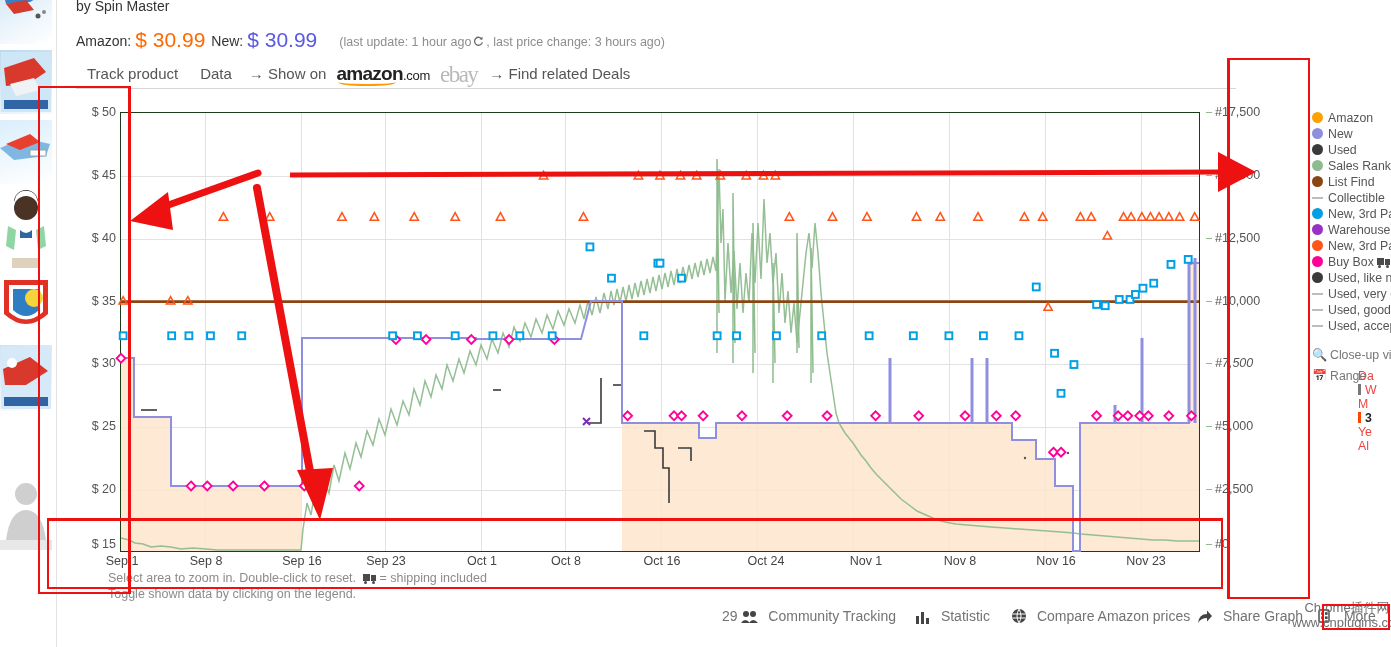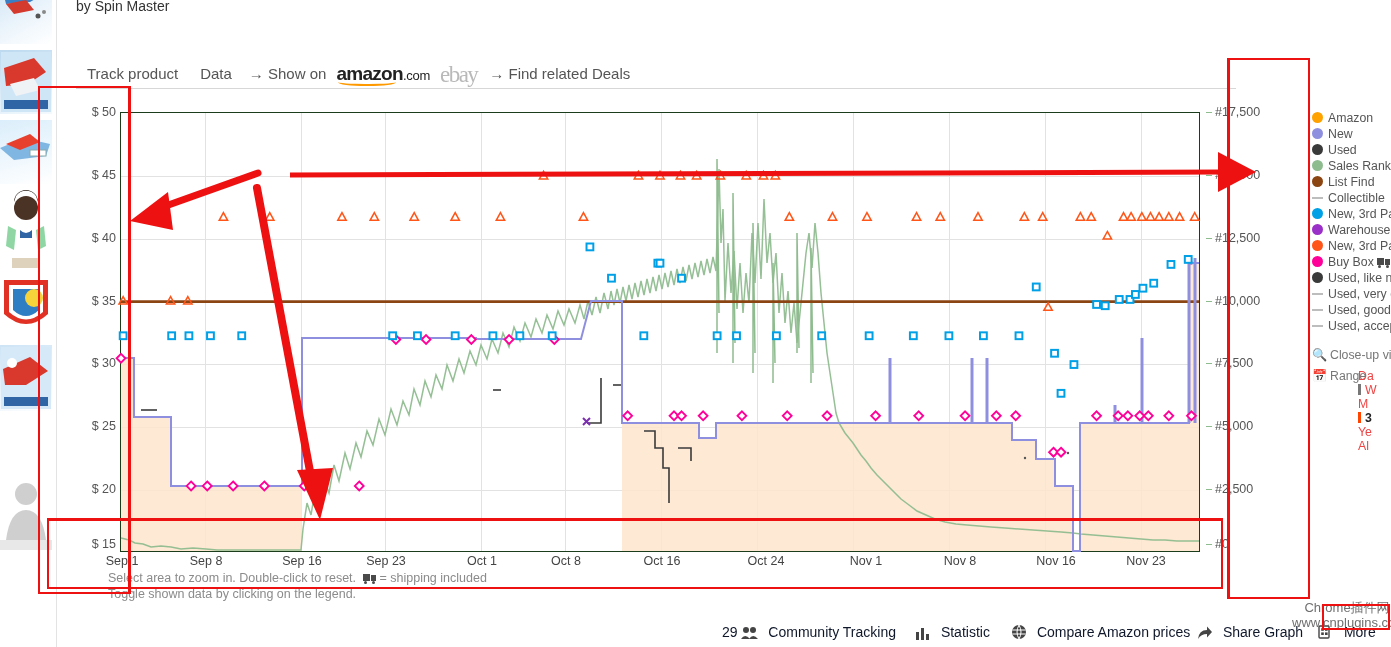--- a/index.html
+++ b/index.html
@@ -73,21 +73,21 @@
 
   .ctrl { position:absolute; left:1312px; font-size:12.3px; color:#777; white-space:nowrap; }
   .ctrl .gi { display:inline-block; width:14px; text-align:center; color:#444; margin-right:4px; font-weight:bold;}
   .rangeopt { position:absolute; left:1358px; font-size:12.3px; color:#ef4444; white-space:nowrap; }
   .rangeopt .bar { display:inline-block; width:3px; height:11px; background:#777; vertical-align:-1px; margin-right:4px;}
   .rangeopt.sel { color:#222; font-weight:bold; }
   .rangeopt.sel .bar { background:#ff4500; }
 
   
   .bottombar { position:absolute; left:0; top:600px; width:1391px; height:47px; }
-  .bitem { position:absolute; font-size:14px; color:#0f172a; white-space:nowrap; top:24px; }
+  .bitem { position:absolute; font-size:14px; color:#737373; white-space:nowrap; top:8px; }
   .bicon { display:inline-block; vertical-align:-3px; margin-right:6px; }
 
   
   .wm { position:absolute; left:1292px; top:600px; width:110px; text-align:center;
         font-size:13px; color:#6f6f6f; line-height:15px; }
 
   
   .annobox { position:absolute; border:2px solid #ee1111; }
 </style>
 </head>
@@ -151,20 +151,26 @@
         <circle cx="26" cy="16" r="11" fill="#cfcfcf"></circle>
         <path d="M6 62 q4 -30 20 -30 q16 0 20 30 z" fill="#cfcfcf"></path>
         <rect x="0" y="62" width="52" height="10" fill="#e8e8e8"></rect>
       </svg>
     </div>
   </div>
   <div class="rail-sep"></div>
 
   <div class="byline">by Spin Master</div>
 
+  <div class="pricerow">
+    <span class="lbl">Amazon:</span><span class="amzprice">$ 30.99</span><span class="lbl">New:</span><span class="newprice">$ 30.99</span><span class="meta"><span>(last update: 1 hour ago</span><span class="refresh-ico"><svg width="11" height="11" viewBox="0 0 11 11">
+            <path d="M9 3.2 A4 4 0 1 0 9.4 6.4" fill="none" stroke="#666" stroke-width="1.3"></path>
+            <path d="M9.6 0.8 L9.3 3.8 L6.4 3.2 Z" fill="#666"></path>
+          </svg></span><span>, last price change: 3 hours ago)</span></span>
+  </div>
 
   <div class="tabbar">
     <div class="tab">Track product</div>
     <div class="tab">Data</div>
     <div class="arrowtxt">→ Show on</div>
     <div class="amzlogo">
       <span class="word">amazon</span><span class="dotcom">.com</span>
       <span class="smile"></span>
     </div>
     <div class="ebaylogo">ebay</div>
@@ -367,21 +373,21 @@
     <div class="ytick" style="top:198px; width:40px; left:0;">$ 35</div>
     <div class="ytick" style="top:260px; width:40px; left:0;">$ 30</div>
     <div class="ytick" style="top:323px; width:40px; left:0;">$ 25</div>
     <div class="ytick" style="top:386px; width:40px; left:0;">$ 20</div>
     <div class="ytick" style="top:441px; width:40px; left:0;">$ 15</div>
 
     <div class="ytickR" style="top:9px;   left:1130px;"><span class="dash"></span><span>#17,500</span></div>
     <div class="ytickR" style="top:72px;  left:1130px;"><span class="dash"></span><span>#15,000</span></div>
     <div class="ytickR" style="top:135px; left:1130px;"><span class="dash"></span><span>#12,500</span></div>
     <div class="ytickR" style="top:198px; left:1130px;"><span class="dash"></span><span>#10,000</span></div>
-    <div class="ytickR" style="top:260px; left:1130px;"><span class="dash"></span><span>#7,500</span></div>
+    <div class="ytickR" style="top:260px; left:1130px;font-style:italic;"><span class="dash"></span><span>#7,500</span></div>
     <div class="ytickR" style="top:323px; left:1130px;"><span class="dash"></span><span>#5,000</span></div>
     <div class="ytickR" style="top:386px; left:1130px;"><span class="dash"></span><span>#2,500</span></div>
     <div class="ytickR" style="top:441px; left:1130px;"><span class="dash"></span><span>#0</span></div>
 
     <div class="xtick" style="left:46px;   top:458px;">Sep 1</div>
     <div class="xtick" style="left:130px;  top:458px;">Sep 8</div>
     <div class="xtick" style="left:226px;  top:458px;">Sep 16</div>
     <div class="xtick" style="left:310px;  top:458px;">Sep 23</div>
     <div class="xtick" style="left:406px;  top:458px;">Oct 1</div>
     <div class="xtick" style="left:490px;  top:458px;">Oct 8</div>

